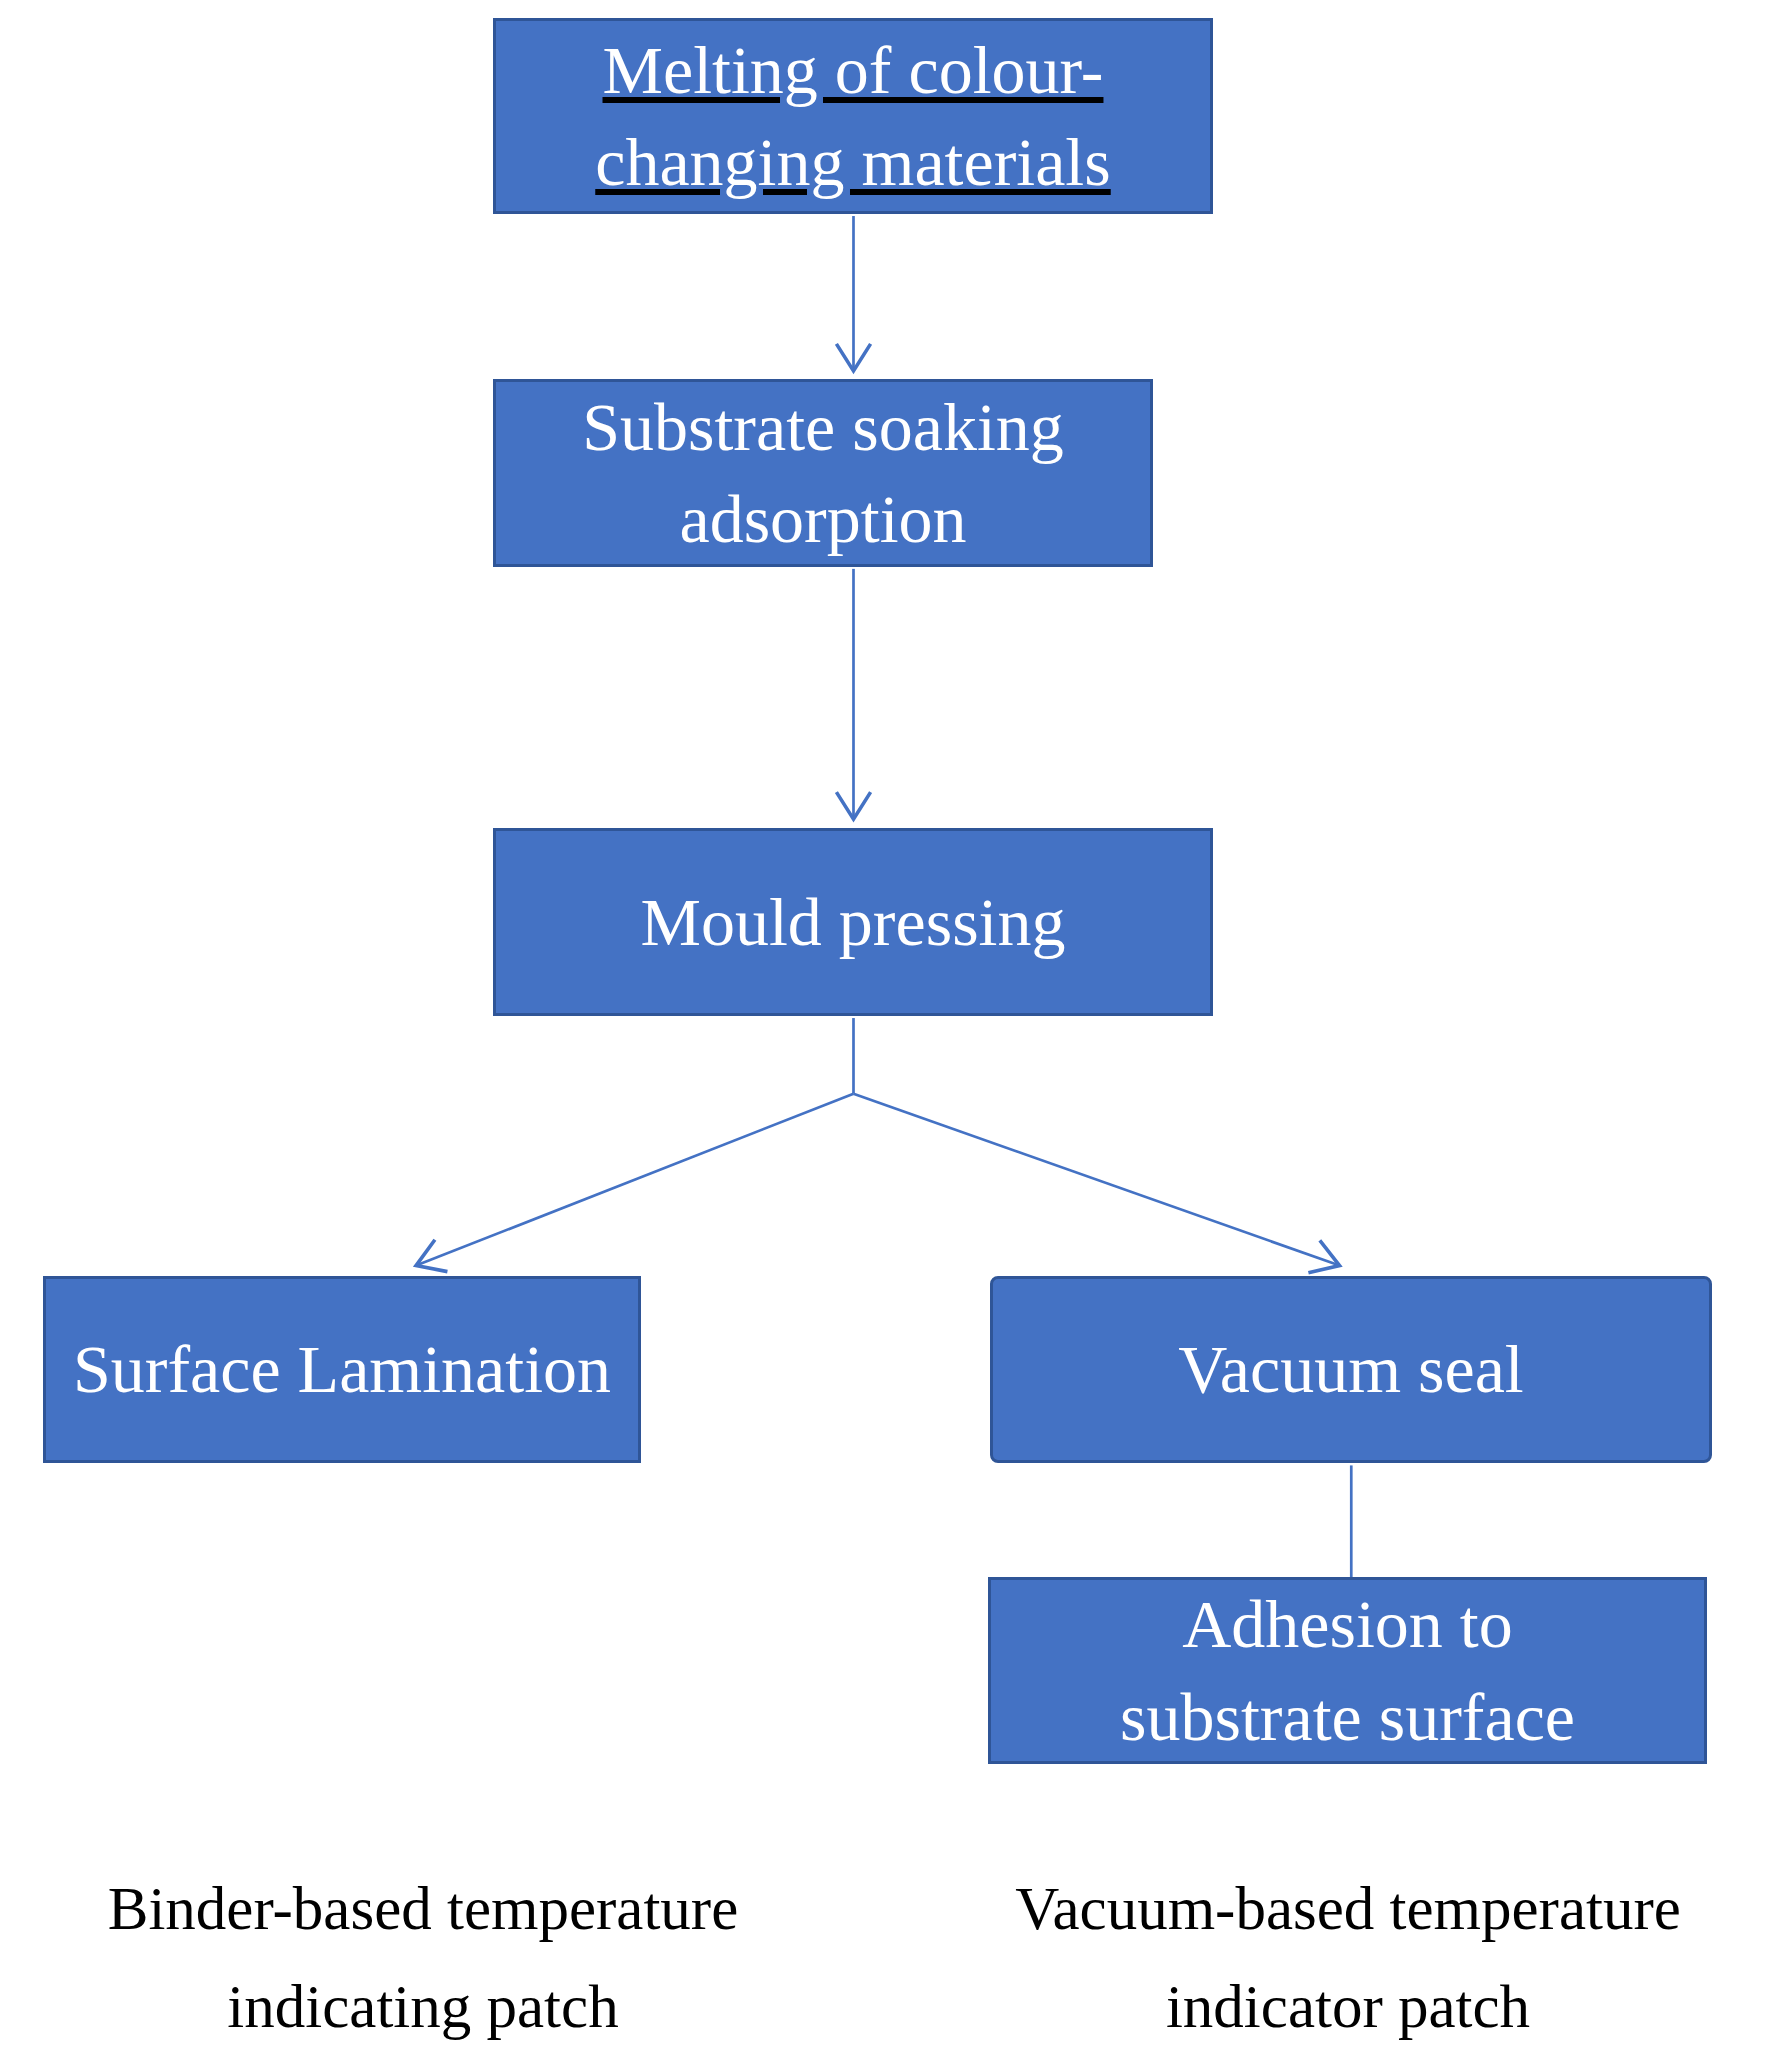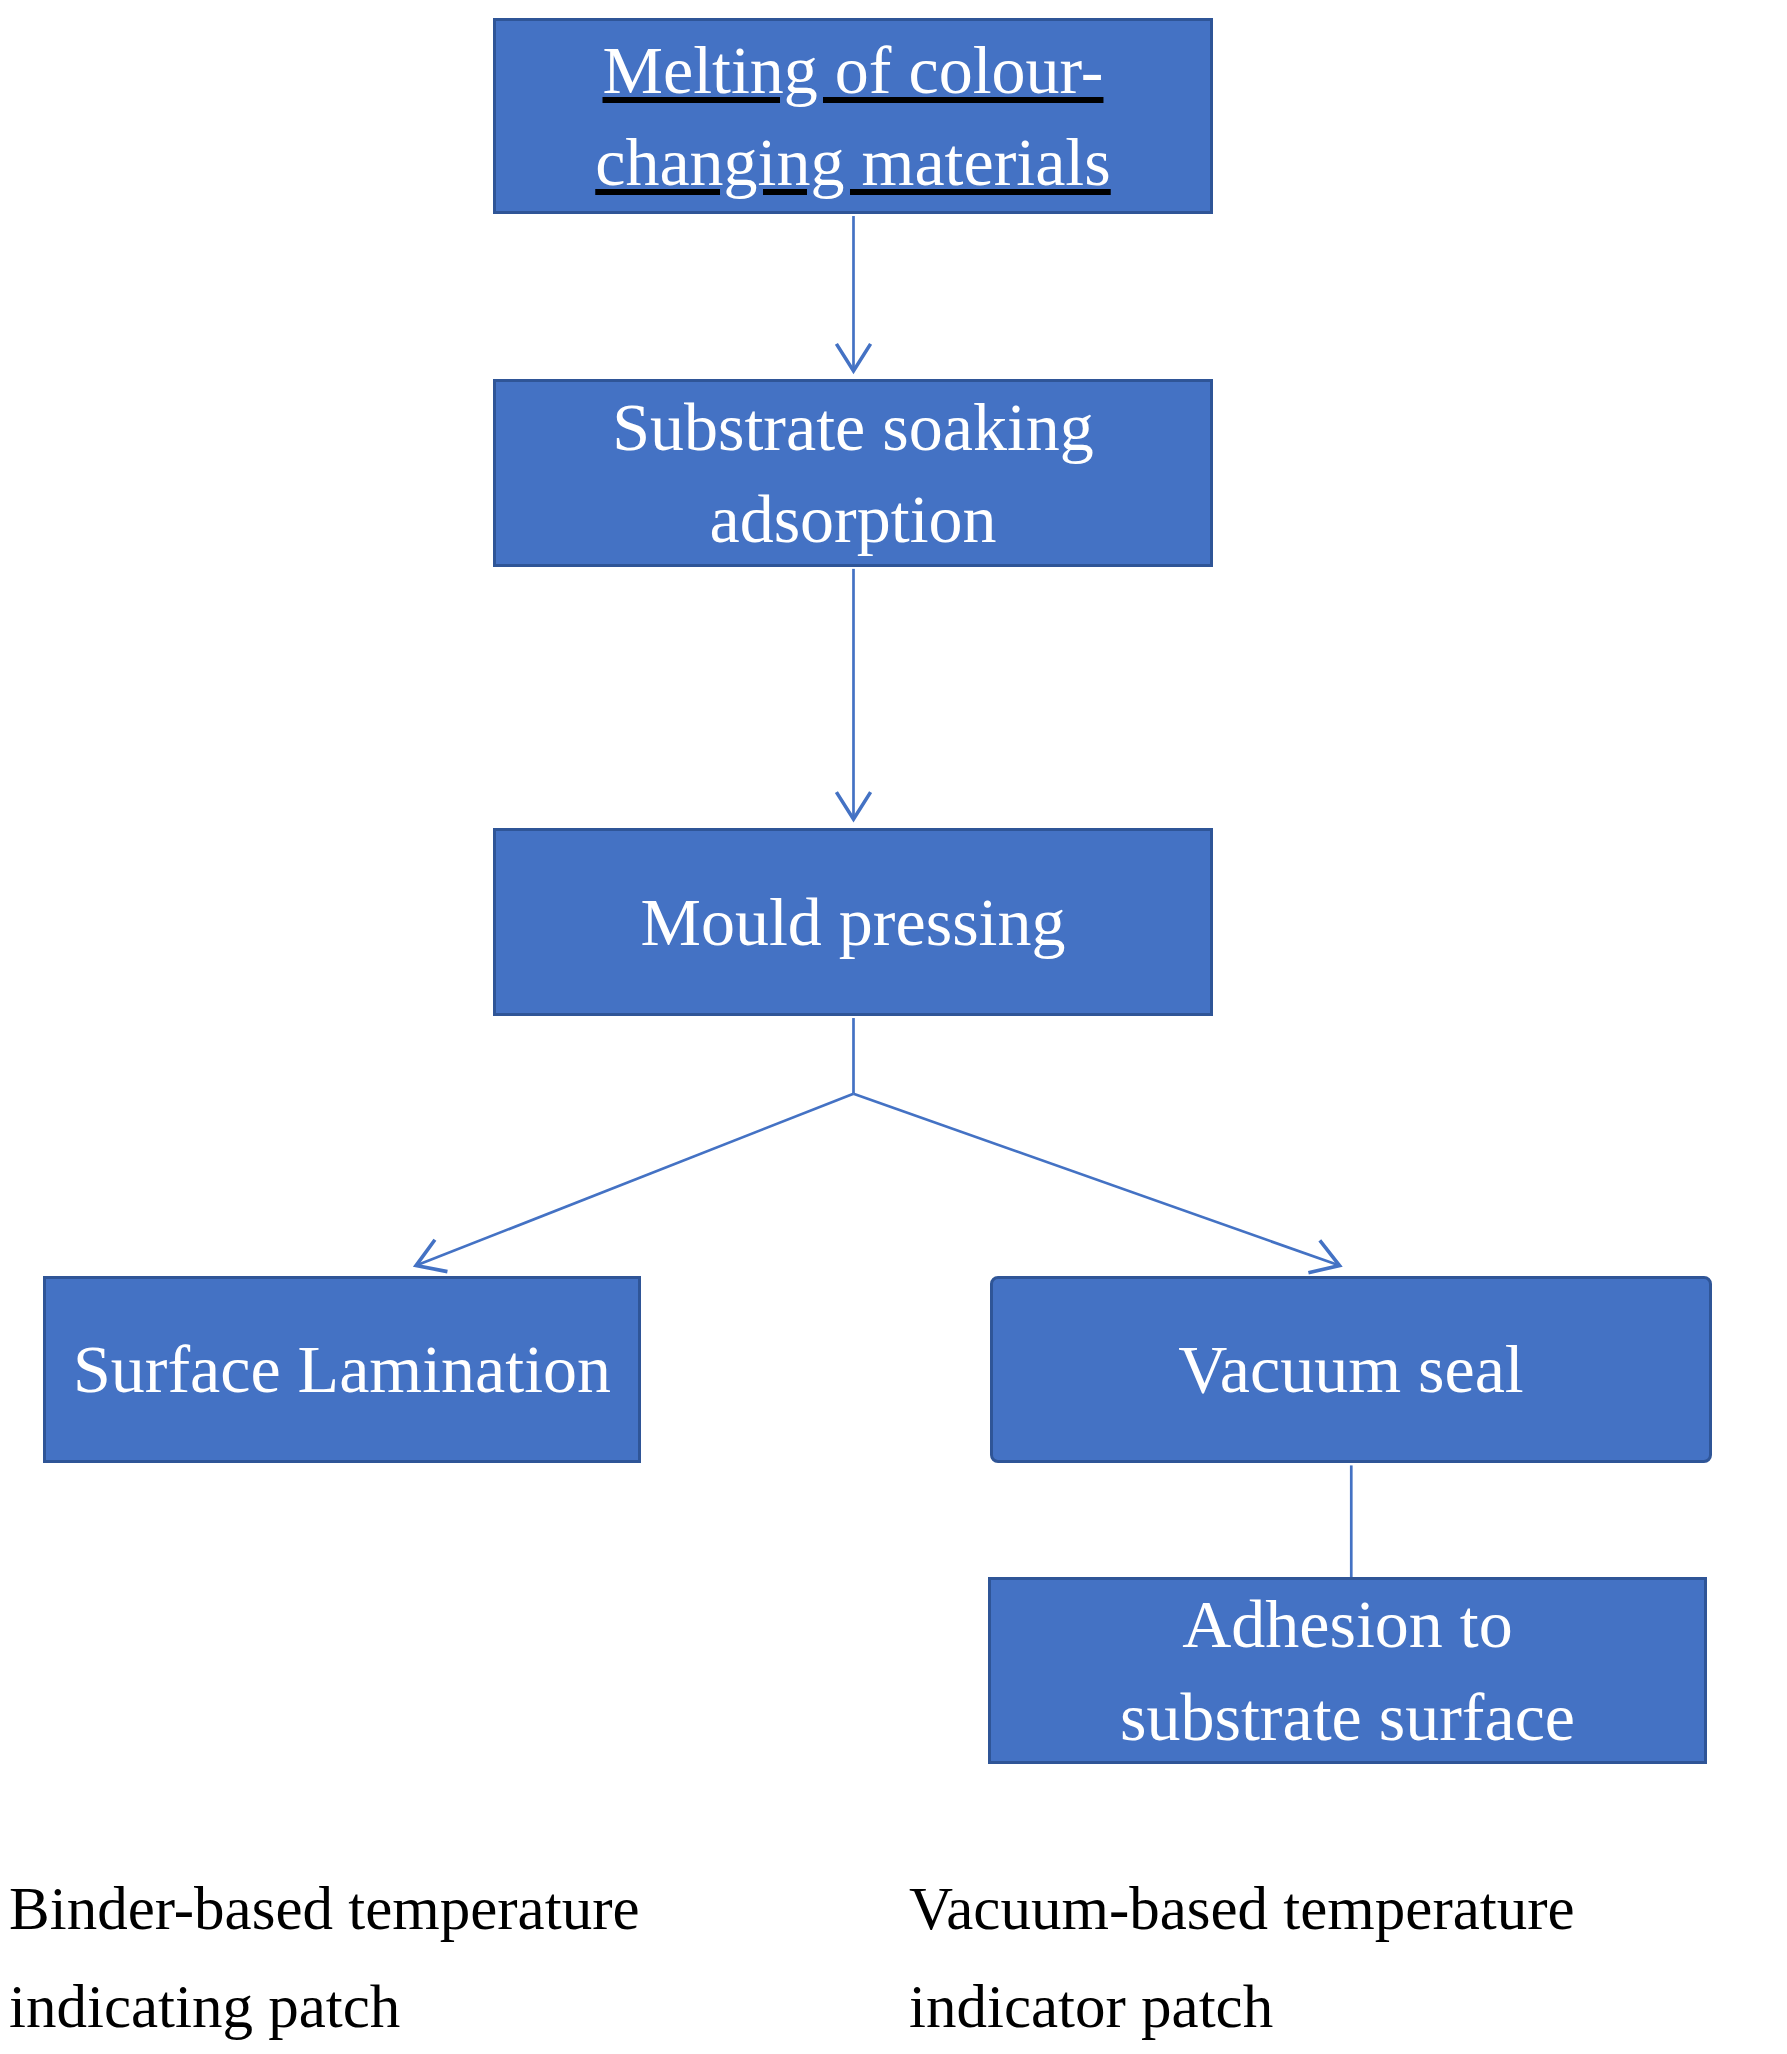--- a/index.html
+++ b/index.html
@@ -46,31 +46,31 @@
     text-align: center;
   }
   .node-label {
     color: var(--node-text);
     font-size: 68px;
     line-height: 1.36;
     white-space: pre-line;
     padding: 0 9px;
   }
   .node-melting    { left: 493px;  top: 18px;   width: 720px; height: 196px; text-decoration: underline; }
-  .node-soaking    { left: 493px;  top: 379px;  width: 720px; height: 188px; }
+  .node-soaking    { left: 493px;  top: 379px;  width: 660px; height: 188px; }
   .node-mould      { left: 493px;  top: 828px;  width: 720px; height: 188px; }
   .node-lamination { left: 43px;   top: 1276px; width: 598px; height: 187px; }
   .node-vacuum     { left: 990px; top: 1276px; width: 722px; height: 187px; border-radius: 8px; }
   .node-adhesion   { left: 988px; top: 1577px; width: 719px; height: 187px; }
   .caption {
     position: absolute;
     color: var(--caption-text);
     font-size: 61px;
     line-height: 1.6;
-    text-align: left;
+    text-align: center;
     white-space: pre-line;
   }
   .caption-binder { left: 9px;   top: 1860px; width: 828px; }
   .caption-vacuum { left: 909px; top: 1860px; width: 878px; }
 </style>
 </head>
 <body>
 
 <div class="canvas">
 

